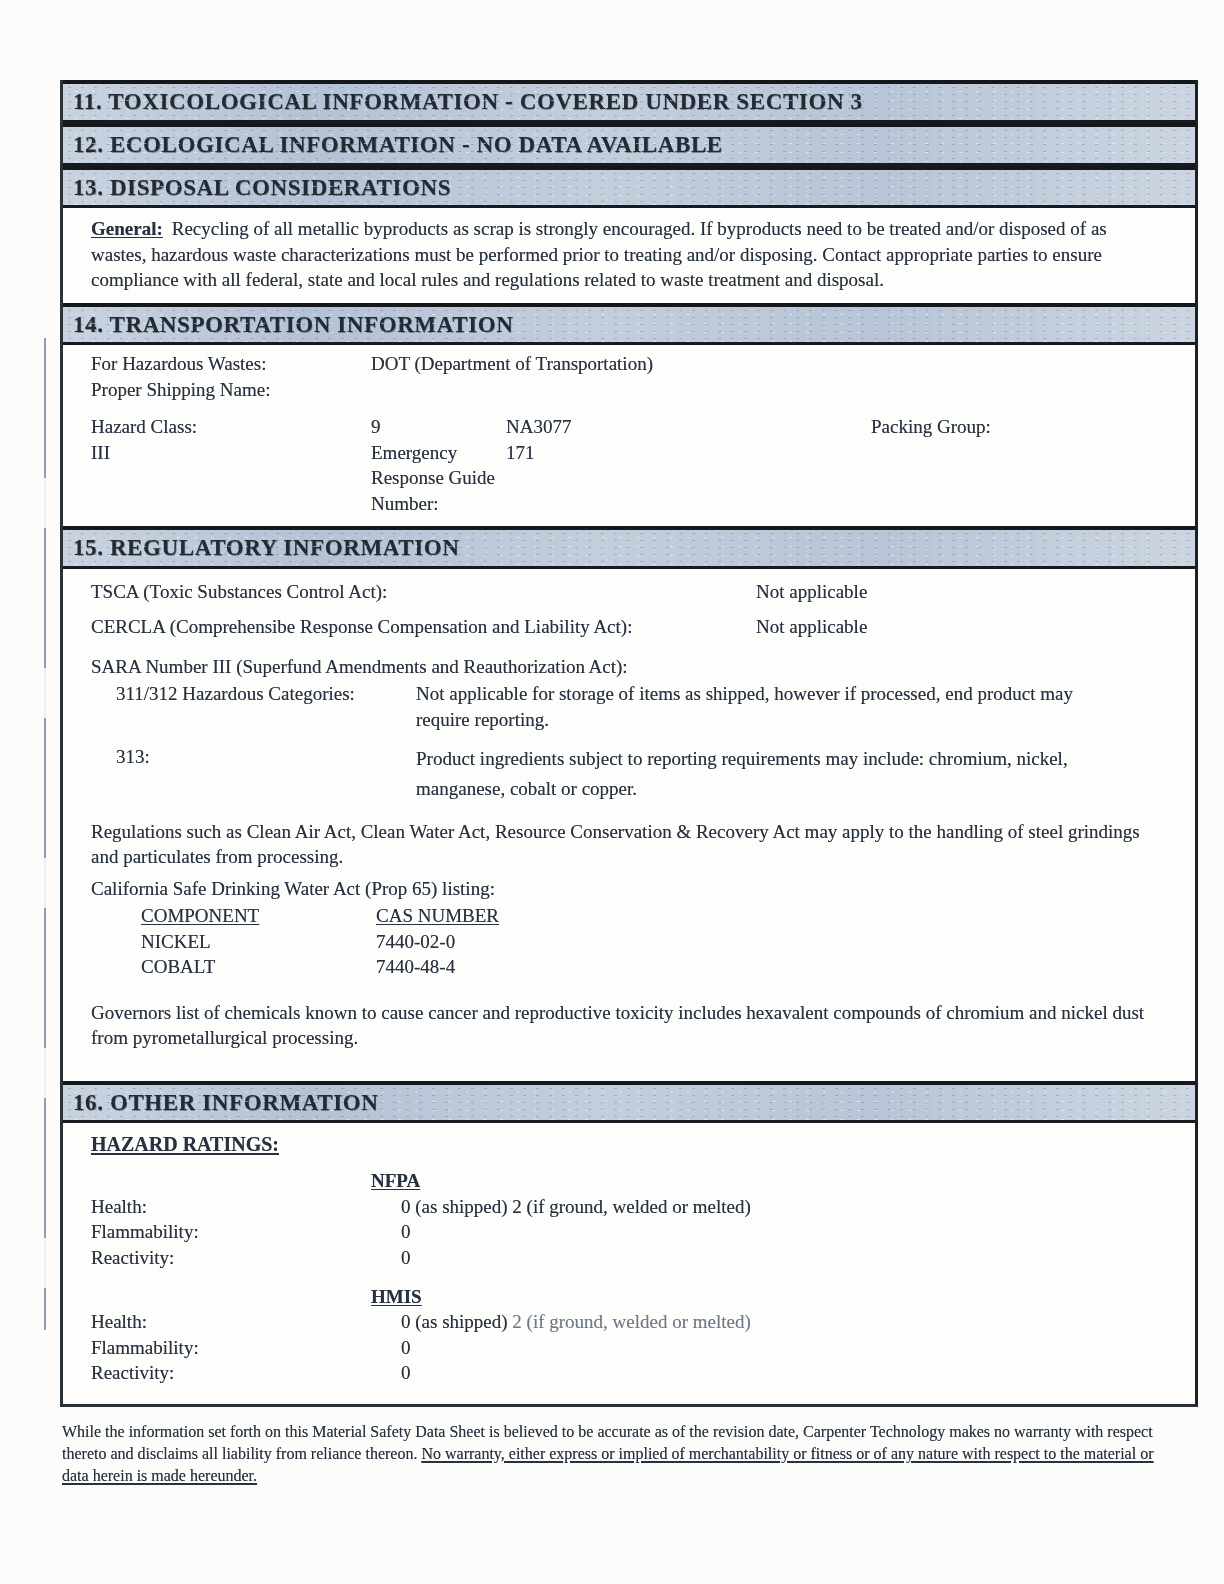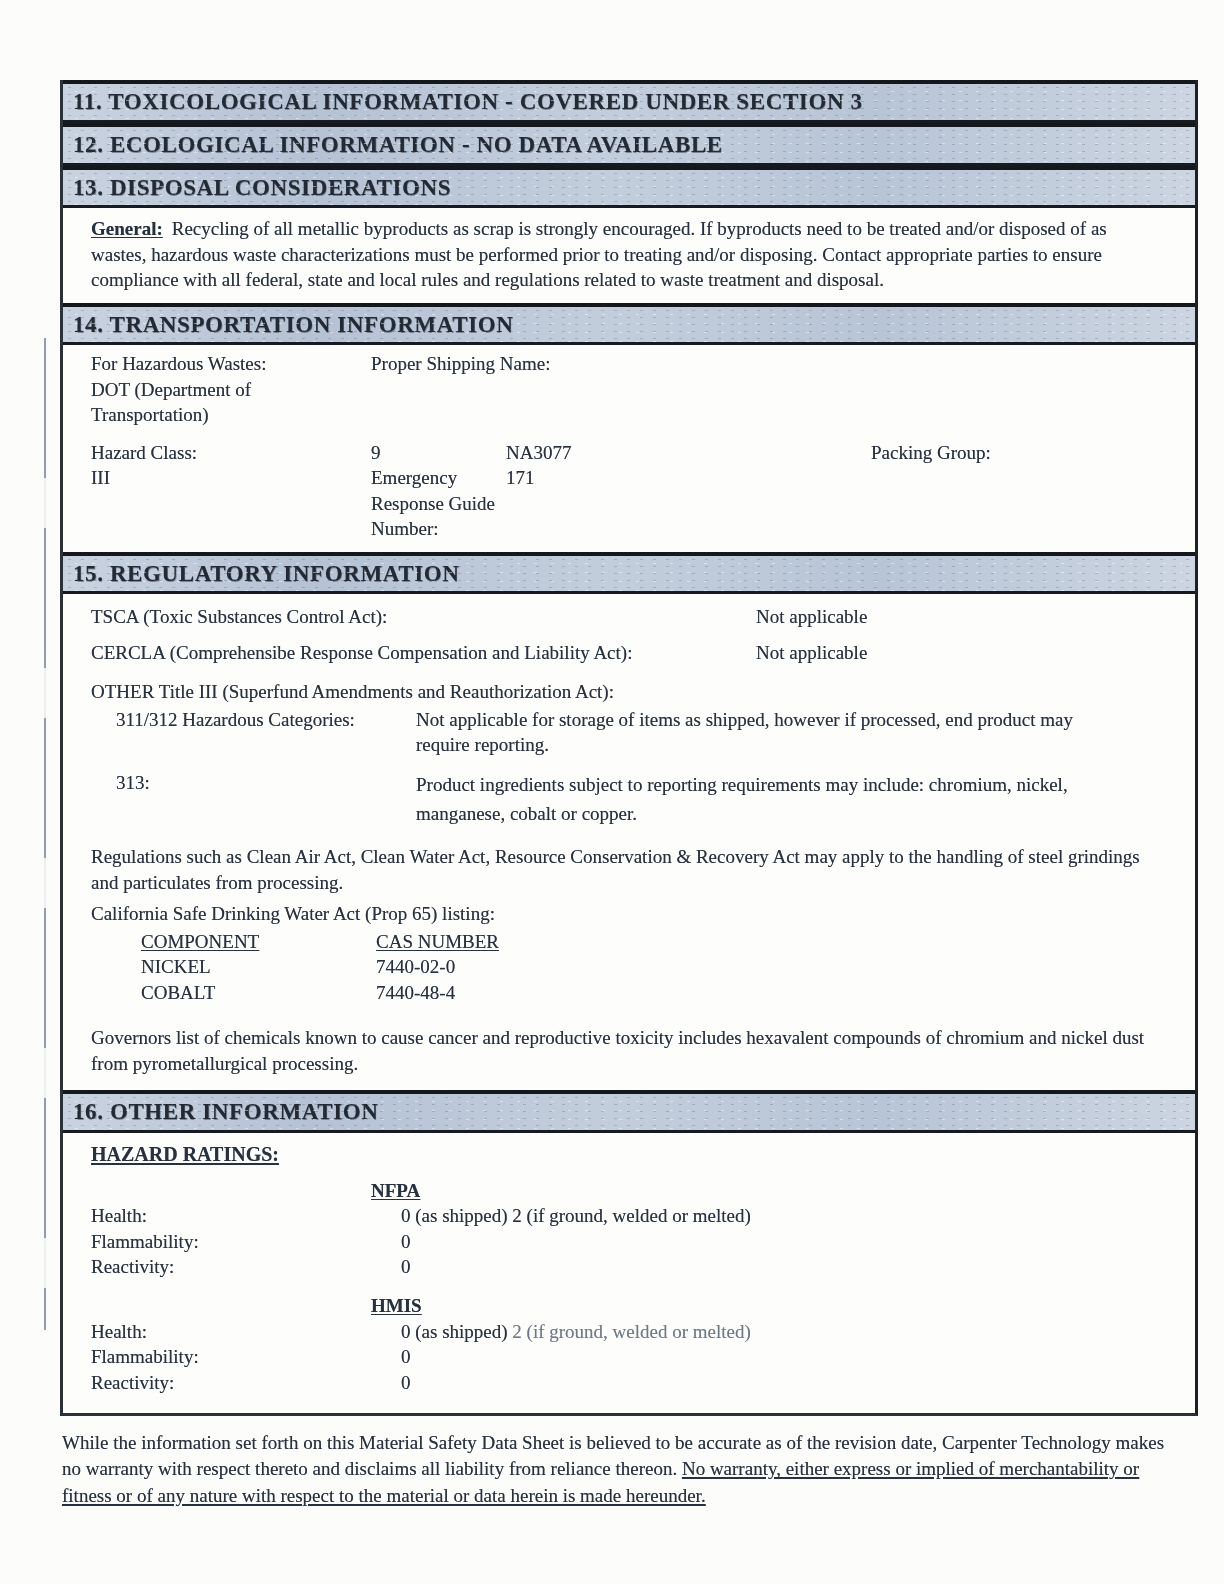--- a/index.html
+++ b/index.html
@@ -63,21 +63,21 @@
   
   .s13-body { padding-top: 8px; padding-bottom: 10px; max-width: 1105px; }
   .s13-body .para { max-width: 1065px; }
 
   
   .grid14a { display: grid; grid-template-columns: 280px auto; }
   .grid14b { display: grid; grid-template-columns: 280px 135px 365px auto; margin-top: 12px; }
   .s14-body { padding-bottom: 10px; }
 
   
-  .s15-body { padding-top: 10px; padding-bottom: 14px; }
+  .s15-body { padding-top: 10px; padding-bottom: 30px; }
   .row-2col { display: grid; grid-template-columns: 665px auto; }
   .tsca-row { margin-bottom: 10px; }
   .cercla-row { margin-bottom: 14px; }
   .sara-heading { margin-bottom: 2px; }
   .sara-row { display: grid; grid-template-columns: 300px 1fr; margin-left: 25px; margin-bottom: 12px; }
   .sara-row .val { max-width: 705px; }
   .sara-313 { margin-bottom: 16px; }
   .sara-313 .val { line-height: 1.55; }
   .regulations { max-width: 1065px; margin-bottom: 6px; }
   .prop65-heading { margin-bottom: 2px; }
@@ -89,21 +89,21 @@
   .hr-heading { display: inline-block; margin-bottom: 10px; font-size: 20px; }
   .rating-grid { display: grid; grid-template-columns: 280px auto; }
   .rating-grid .title-cell { grid-column: 2; }
   .rating-grid .rv { padding-left: 30px; }
   .hmis-grid { margin-top: 14px; }
 
   
   .footer {
     margin: 14px 50px 8px 62px;
     max-width: 1105px;
-    font-size: 19px;
+    font-size: 16px;
     line-height: 1.38;
   }
   .footer .u { text-decoration-thickness: 2px; }
 
   
   .scan-line {
     position: absolute;
     left: 44px;
     top: 338px;
     width: 2px;
@@ -139,22 +139,22 @@
     </p>
   </div>
 
   <div class="sec-header">
     <span>14. TRANSPORTATION INFORMATION</span>
   </div>
 
   <div class="sec-body s14-body">
     <div class="grid14a">
       <div>For Hazardous Wastes:</div>
+      <div>DOT (Department of Transportation)</div>
       <div>Proper Shipping Name:</div>
-      <div>DOT (Department of Transportation)</div>
     </div>
     <div class="grid14b">
       <div>Hazard Class:</div>
       <div>9</div>
       <div>NA3077</div>
       <div>Packing Group:</div>
       <div>III</div>
       <div>Emergency Response Guide Number:</div>
       <div>171</div>
     </div>
@@ -166,21 +166,21 @@
 
   <div class="sec-body s15-body">
     <div class="row-2col tsca-row">
       <div>TSCA (Toxic Substances Control Act):</div>
       <div>Not applicable</div>
     </div>
     <div class="row-2col cercla-row">
       <div>CERCLA (Comprehensibe Response Compensation and Liability Act):</div>
       <div>Not applicable</div>
     </div>
-    <div class="sara-heading">OTHER Title III (Superfund Amendments and Reauthorization Act):</div>
+    <div class="sara-heading">SARA Number III (Superfund Amendments and Reauthorization Act):</div>
     <div class="sara-row">
       <div>311/312 Hazardous Categories:</div>
       <div class="val">Not applicable for storage of items as shipped, however if processed, end product may require reporting.</div>
     </div>
     <div class="sara-row sara-313">
       <div>313:</div>
       <div class="val">Product ingredients subject to reporting requirements may include:  chromium, nickel, manganese, cobalt or copper.</div>
     </div>
     <p class="regulations">Regulations such as Clean Air Act, Clean Water Act, Resource Conservation &amp; Recovery Act may apply to the handling of steel grindings and particulates from processing.</p>
     <div class="prop65-heading">California Safe Drinking Water Act (Prop 65) listing:</div>

